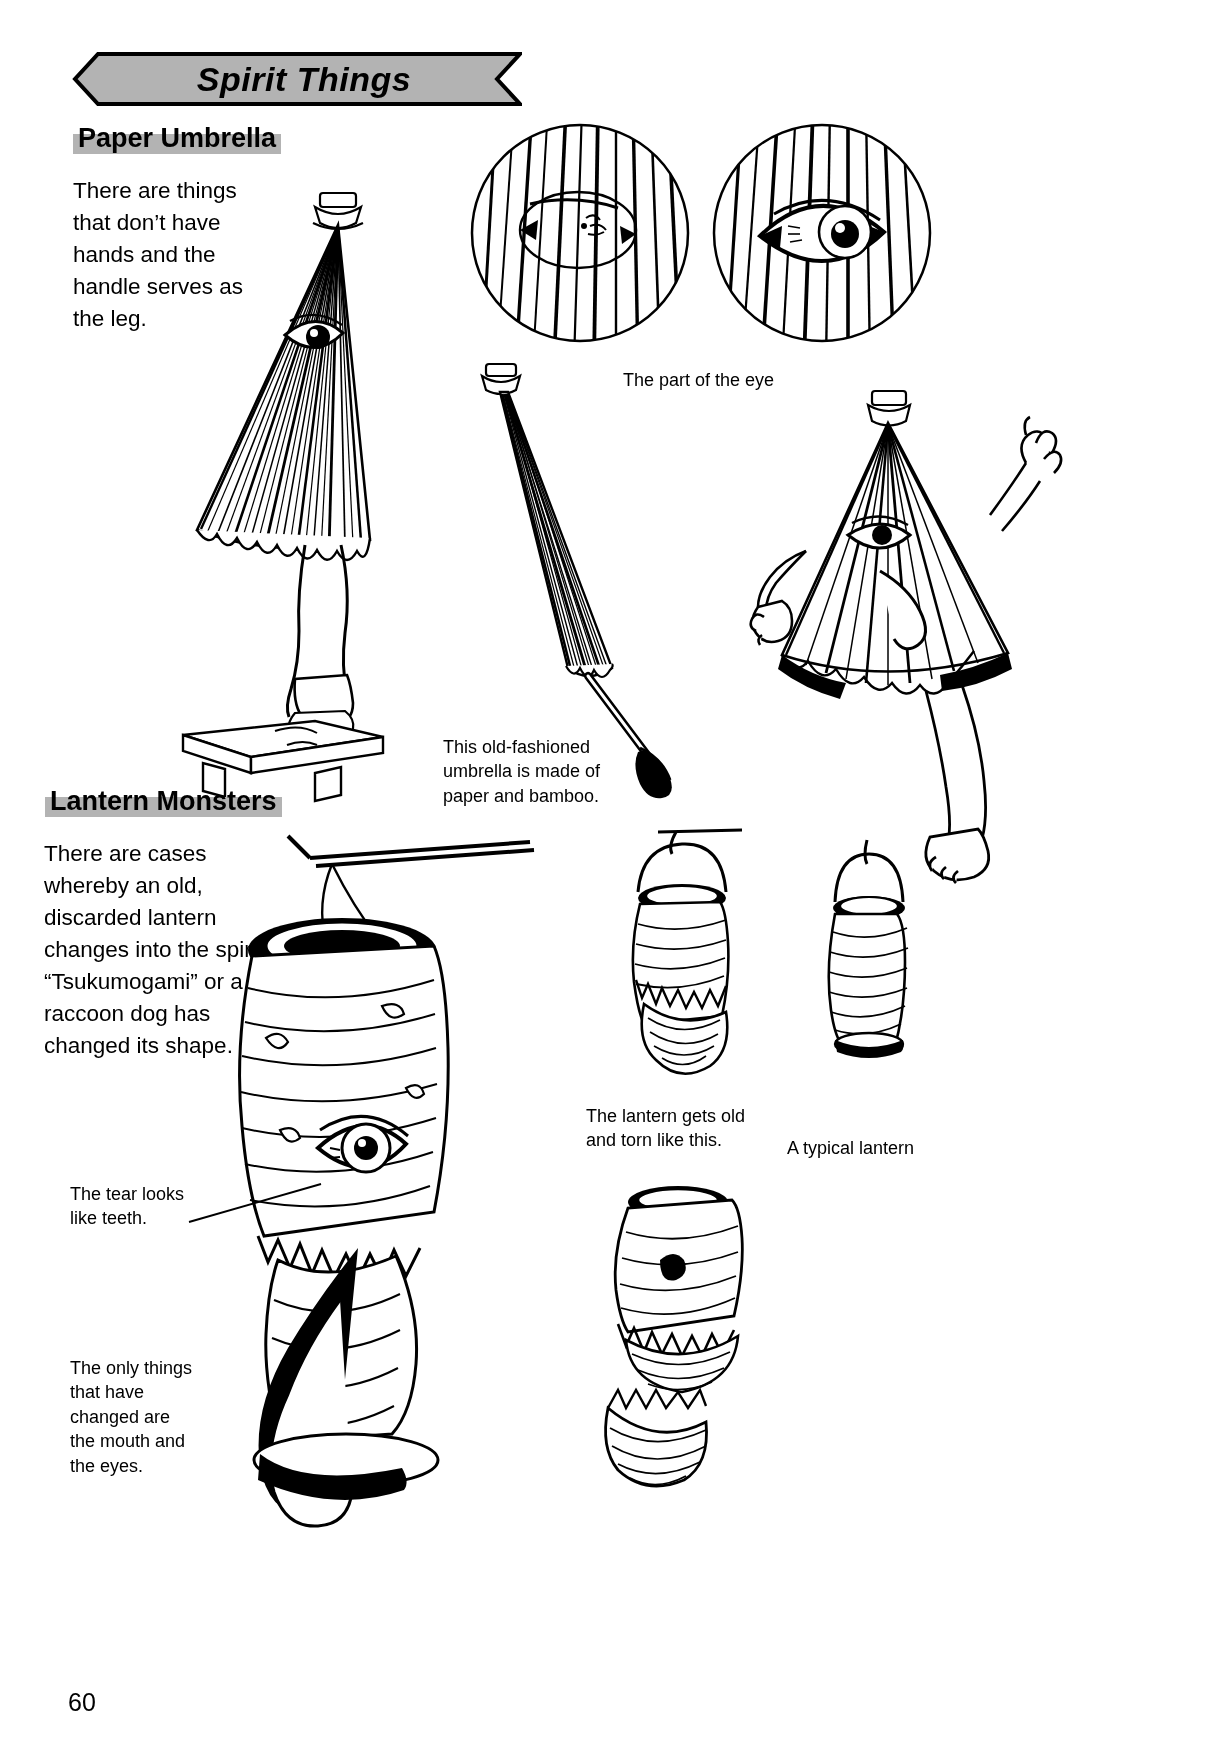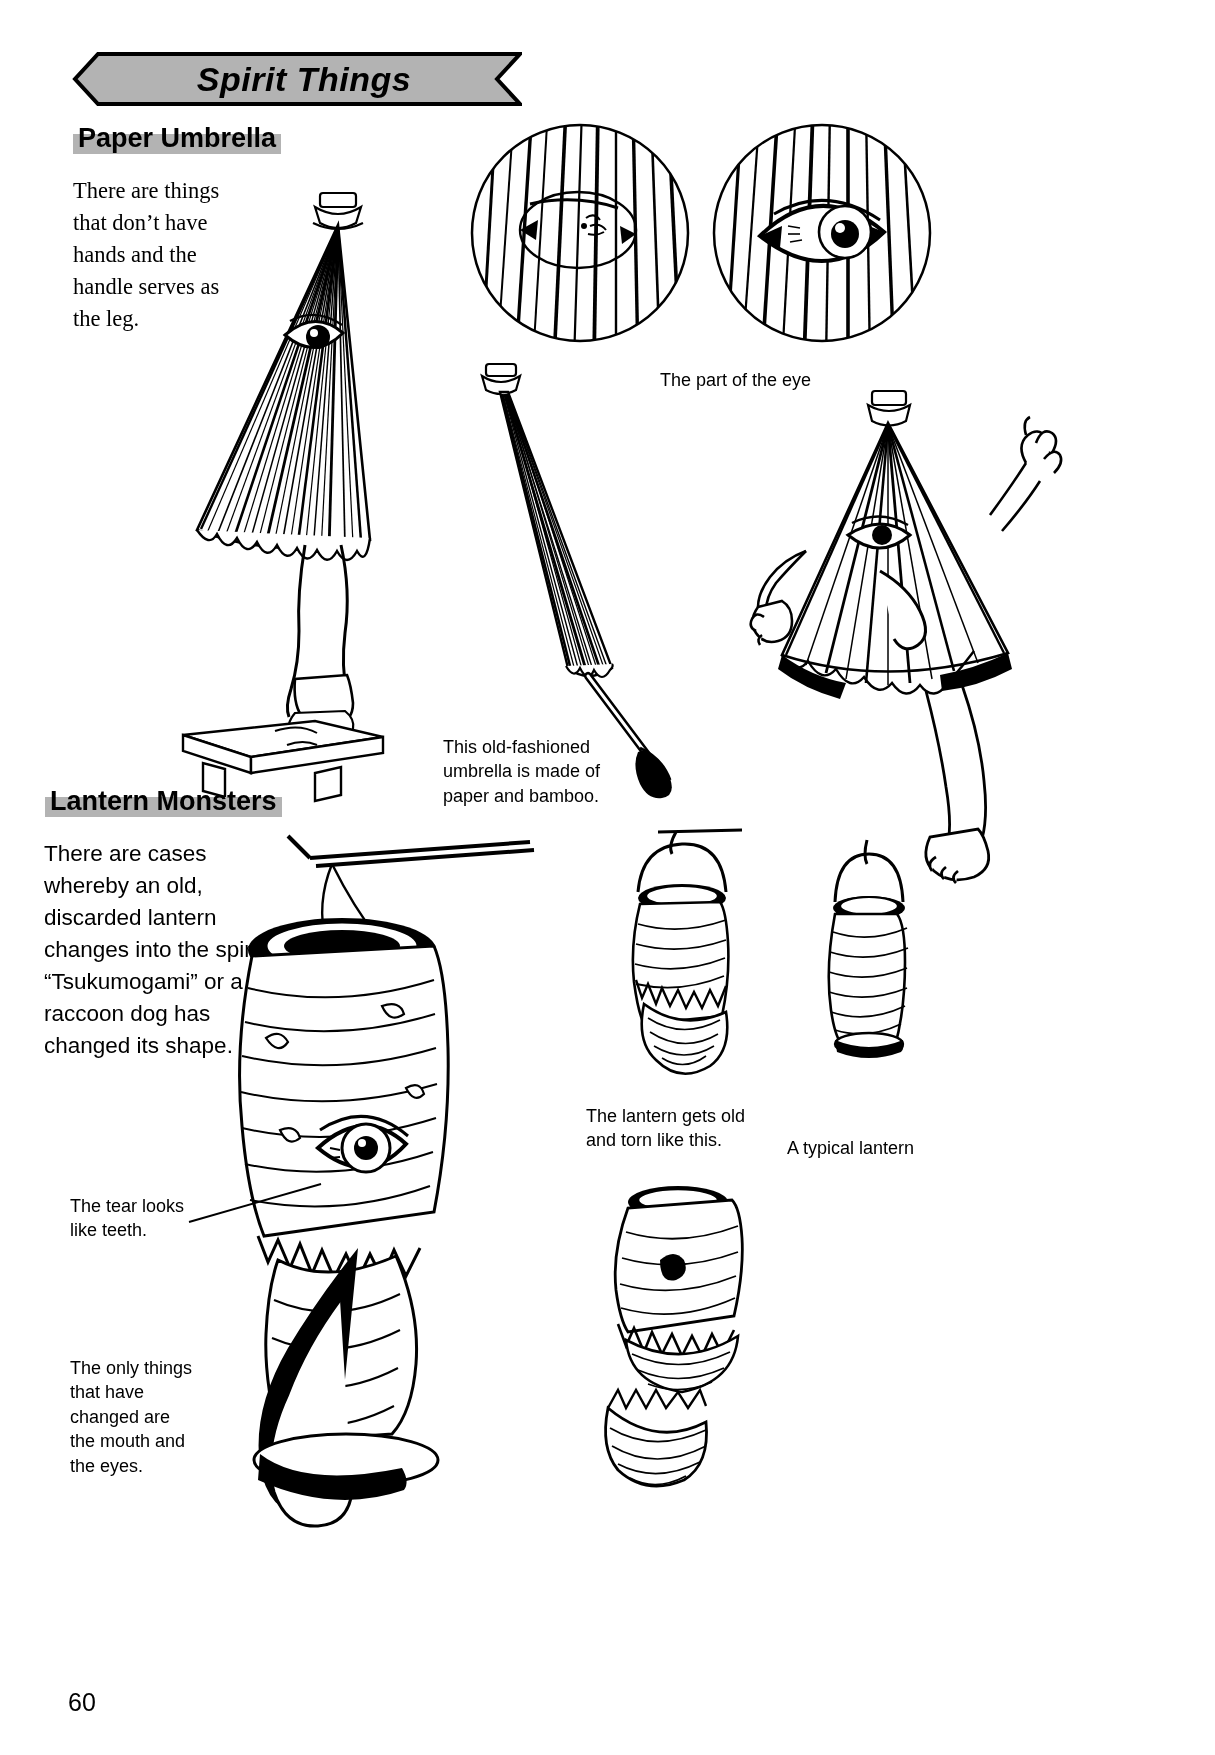--- a/index.html
+++ b/index.html
@@ -111,21 +111,21 @@
       <polygon points="26,2 448,2 448,2 425,27 448,52 26,52 3,27" fill="#b3b3b3" stroke="#000" stroke-width="4" stroke-linejoin="miter"></polygon>
     </svg>
     <div class="banner-label">Spirit Things</div>
   </div>
 
   <div class="subhead" style="left:78px; top:125px;">
     <span class="hl"></span>
     <span class="txt">Paper Umbrella</span>
   </div>
 
-  <div class="body-text" style="left:73px; top:175px; width:200px;font-family:Liberation Serif, serif;">There are things
+  <div class="body-text" style="left:73px; top:175px; width:200px;">There are things
 that don’t have
 hands and the
 handle serves as
 the leg.</div>
 
   <div class="art" style="left:470px; top:108px;">
     <svg width="220" height="260" viewBox="0 0 220 260">
       <defs>
         <clipPath id="cpL">
             <circle cx="110" cy="125" r="108"></circle>
@@ -192,21 +192,21 @@
         <circle cx="128" cy="120" r="5" fill="#fff"></circle>
         <g stroke="#000" stroke-width="1.6" fill="none">
           <path d="M76 118 l12 2"></path>
             <path d="M76 126 l12 0"></path>
             <path d="M78 134 l12 -2"></path>
         </g>
       </g>
     </svg>
   </div>
 
-  <div class="caption" style="left:660px; top:368px;">The part of the eye</div>
+  <div class="caption" style="left:623px; top:368px;">The part of the eye</div>
 
   <div class="art" style="left:155px; top:185px;">
     <svg width="260" height="600" viewBox="0 0 260 600">
 
       <g stroke="#000" fill="#fff" stroke-width="2.2">
         <rect x="165" y="8" width="36" height="14" rx="3"></rect>
         <path d="M160 22 q23 14 46 0 l-5 16 q-18 10 -36 0 Z"></path>
         <path d="M158 38 q25 12 50 0" fill="none"></path>
       </g>
 
@@ -444,21 +444,21 @@
 
       <ellipse cx="176" cy="630" rx="92" ry="26" fill="#fff" stroke="#000" stroke-width="3"></ellipse>
       <path d="M90 624 q44 34 142 14 q8 14 2 22 q-70 24 -146 -10 Z" fill="#000"></path>
     </svg>
   </div>
 
   <svg class="leader" style="left:185px; top:1180px;" width="140" height="60">
     <path d="M4 42 L136 4" fill="none" stroke="#000" stroke-width="2"></path>
   </svg>
 
-  <div class="caption" style="left:70px; top:1182px;margin-top:12px;">The tear looks
+  <div class="caption" style="left:70px; top:1182px;">The tear looks
 like teeth.</div>
 
   <div class="caption" style="left:70px; top:1332px;margin-top:24px;">The only things
 that have
 changed are
 the mouth and
 the eyes.</div>
 
   <div class="art" style="left:592px; top:828px;">
     <svg width="180" height="260" viewBox="0 0 180 260">

